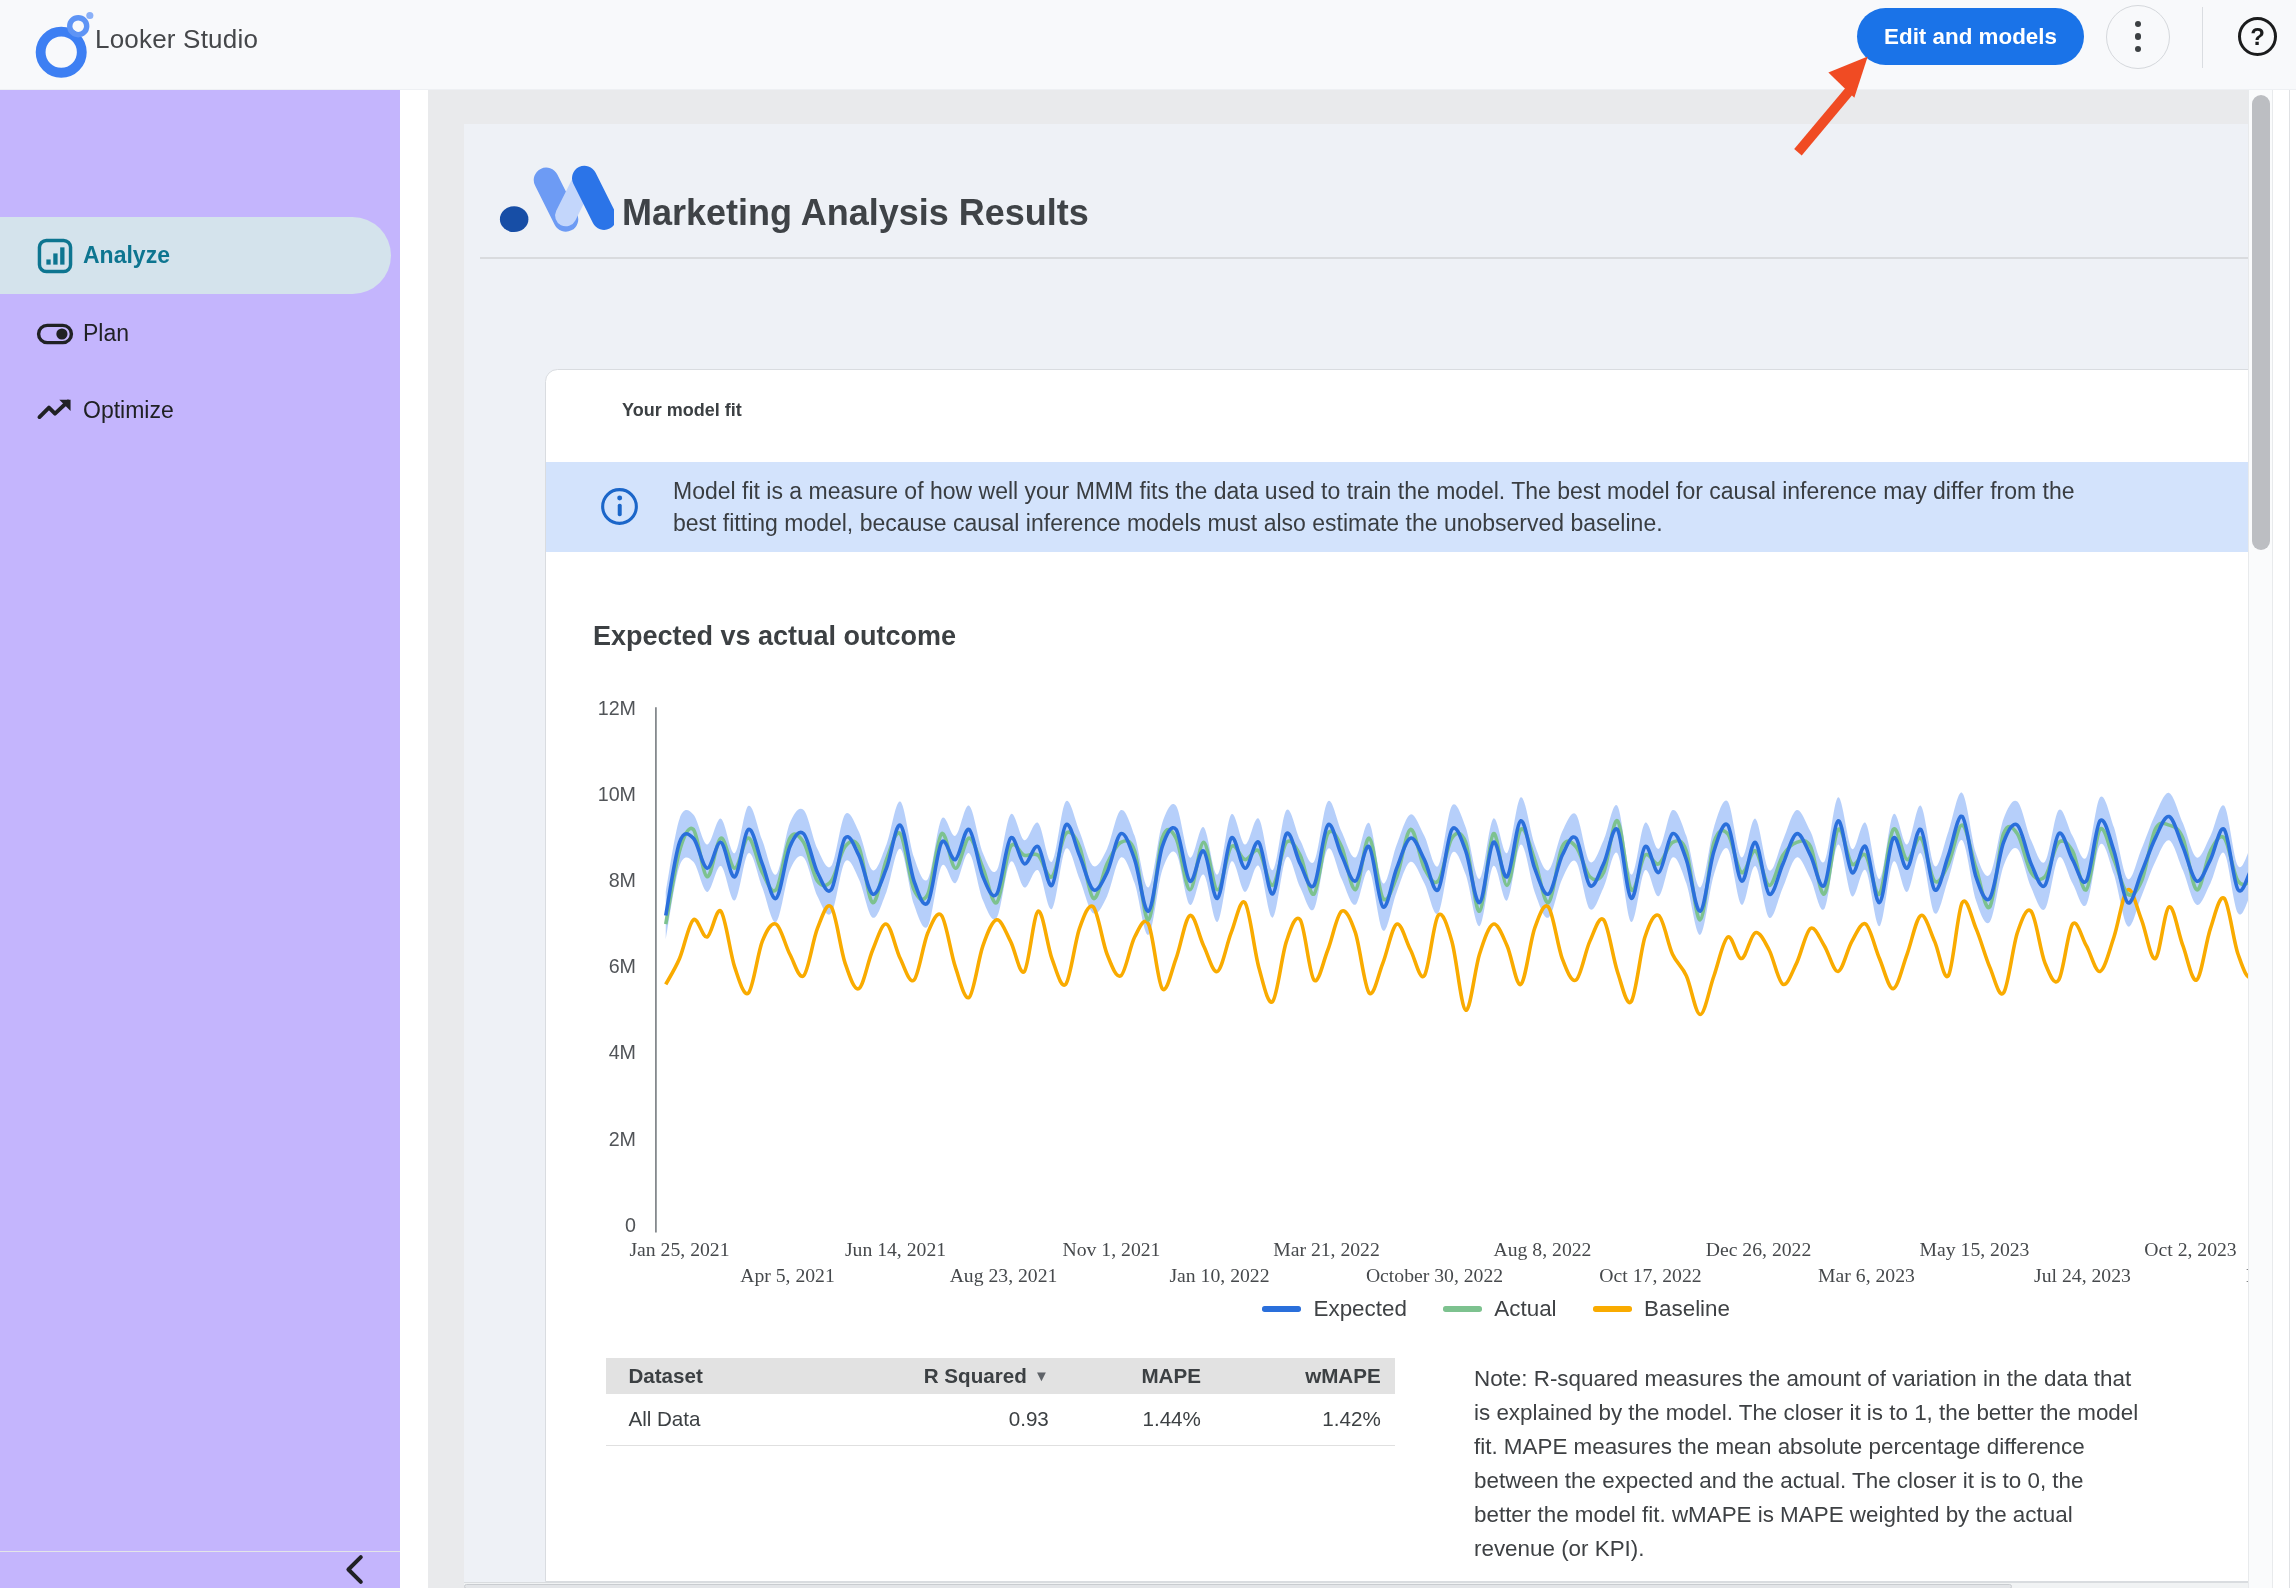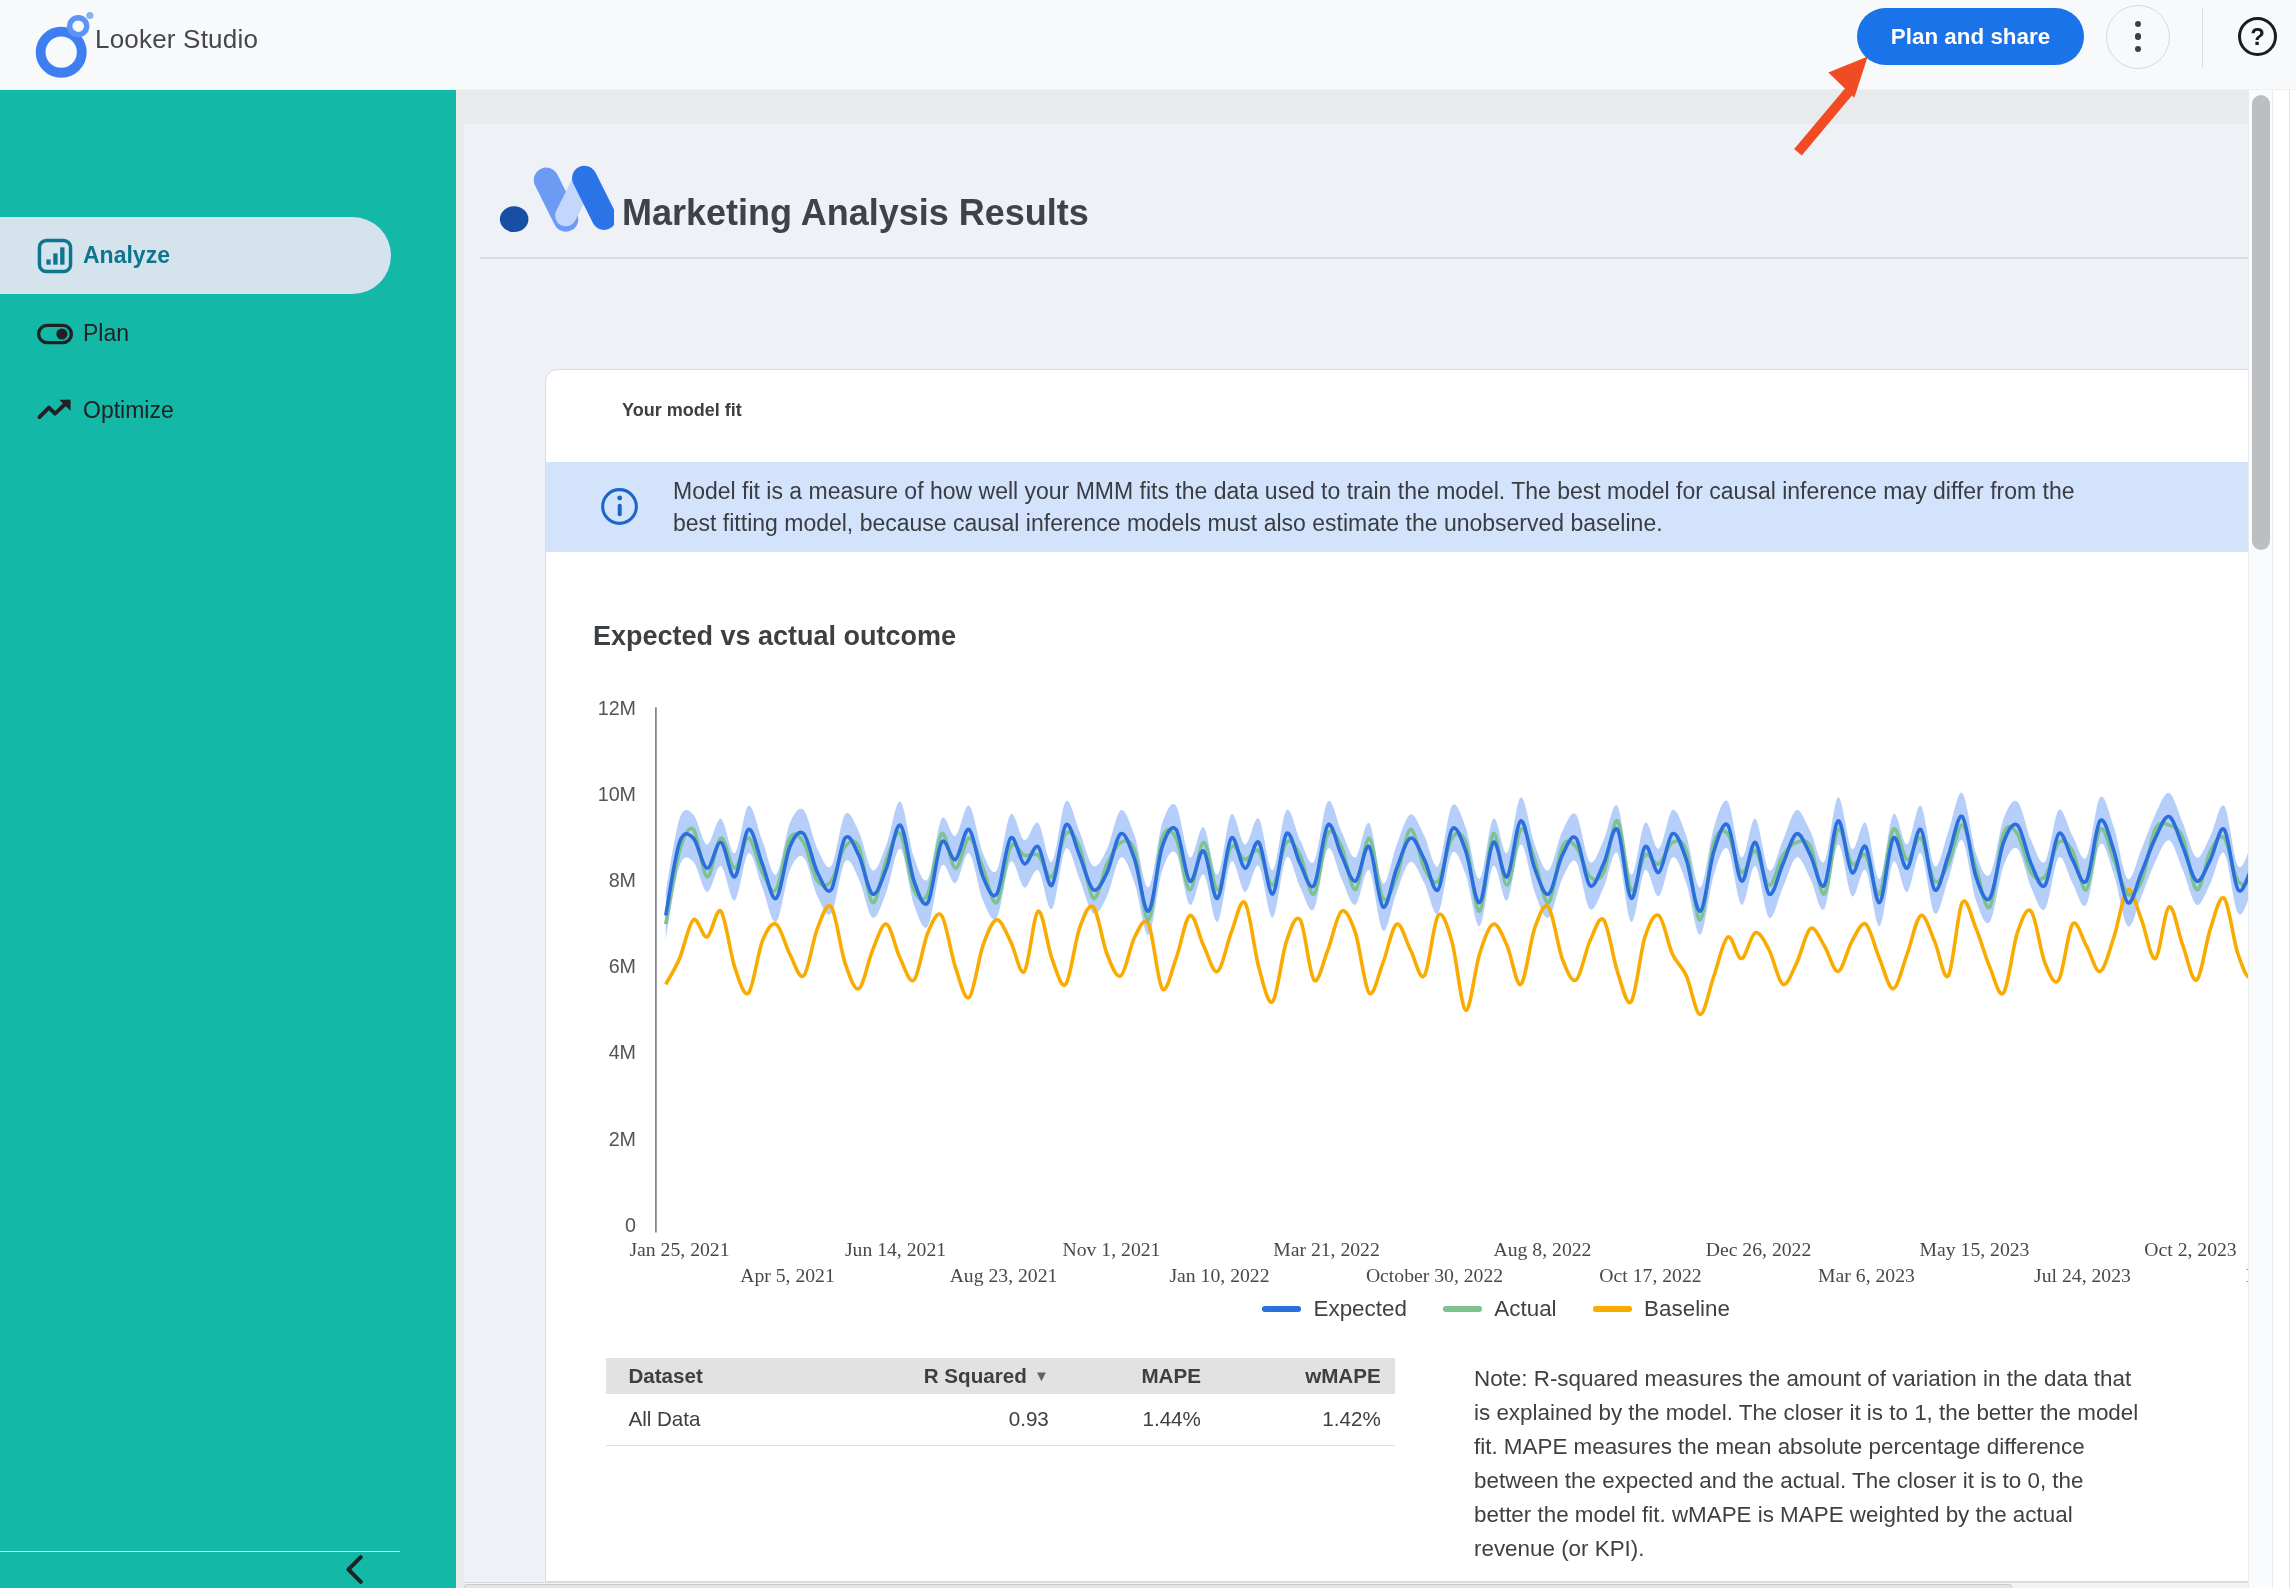--- a/index.html
+++ b/index.html
@@ -14,21 +14,21 @@
   .more-btn { position:absolute; left:2106px; top:4.5px; width:64px; height:64px; border-radius:50%; border:1.8px solid #d5d8dc; background:transparent; display:flex; align-items:center; justify-content:center; cursor:pointer; }
   .dots { display:flex; flex-direction:column; gap:6.3px; }
   .dots i { width:6.3px; height:6.3px; border-radius:50%; background:#3c4043; }
   .topbar-divider { position:absolute; left:2202px; top:7.2px; width:0.9px; height:61px; background:#dadde1; }
   .help-btn { position:absolute; left:2238px; top:17px; width:39px; height:39px; border-radius:50%; border:3.6px solid #1b1c1d; background:transparent; color:#1b1c1d; font-size:24px; font-weight:700; display:flex; align-items:center; justify-content:center; cursor:pointer; font-family:inherit; }
 
   
   .annot-arrow { position:absolute; left:1755px; top:27px; width:170px; height:161px; z-index:40; pointer-events:none; }
 
   
-  .sidebar { position:absolute; left:0; top:90px; width:456px; height:1499px; background:#14b8a6; z-index:10; }
+  .sidebar { position:absolute; left:0; top:90px; width:400px; height:1499px; background:#c4b5fd; z-index:10; }
   .nav-item { position:absolute; left:0; width:391px; display:flex; align-items:center; cursor:pointer; }
   .nav-item .nav-icon { position:absolute; left:36px; width:38px; height:38px; }
   .nav-item .nav-label { position:absolute; left:83px; font-size:23px; font-weight:500; color:#202124; }
   .nav-analyze { top:127px; height:77px; background:#d4e3ec; border-radius:0 39px 39px 0; }
   .nav-analyze .nav-label { font-weight:700; color:#0d7590; }
   .nav-plan { top:221px; height:45px; }
   .nav-optimize { top:298px; height:45px; }
   .sidebar-divider { position:absolute; left:0; top:1461px; width:400px; height:0.9px; background:#e3e5e8; }
   .collapse-btn { position:absolute; left:333px; top:1460px; width:45px; height:39px; background:transparent; border:none; cursor:pointer; }
 
@@ -80,21 +80,21 @@
 
 <div id="screen">
 
   <header class="topbar">
     <svg class="looker-logo" viewBox="0 0 80 76">
       <circle cx="38" cy="46" r="23" fill="none" stroke="#3d7ff3" stroke-width="11"></circle>
       <circle cx="57" cy="17" r="9.5" fill="none" stroke="#5e94f5" stroke-width="6"></circle>
       <circle cx="70" cy="5" r="4" fill="#8ab0f8"></circle>
     </svg>
     <div class="app-name">Looker Studio</div>
-    <button class="edit-share-btn">Plan and share</button>
+    <button class="edit-share-btn">Edit and models</button>
     <button class="more-btn">
       <span class="dots">
           <i></i>
           <i></i>
           <i></i>
         </span>
     </button>
     <div class="topbar-divider"></div>
     <button class="help-btn">
         <span>?</span>

